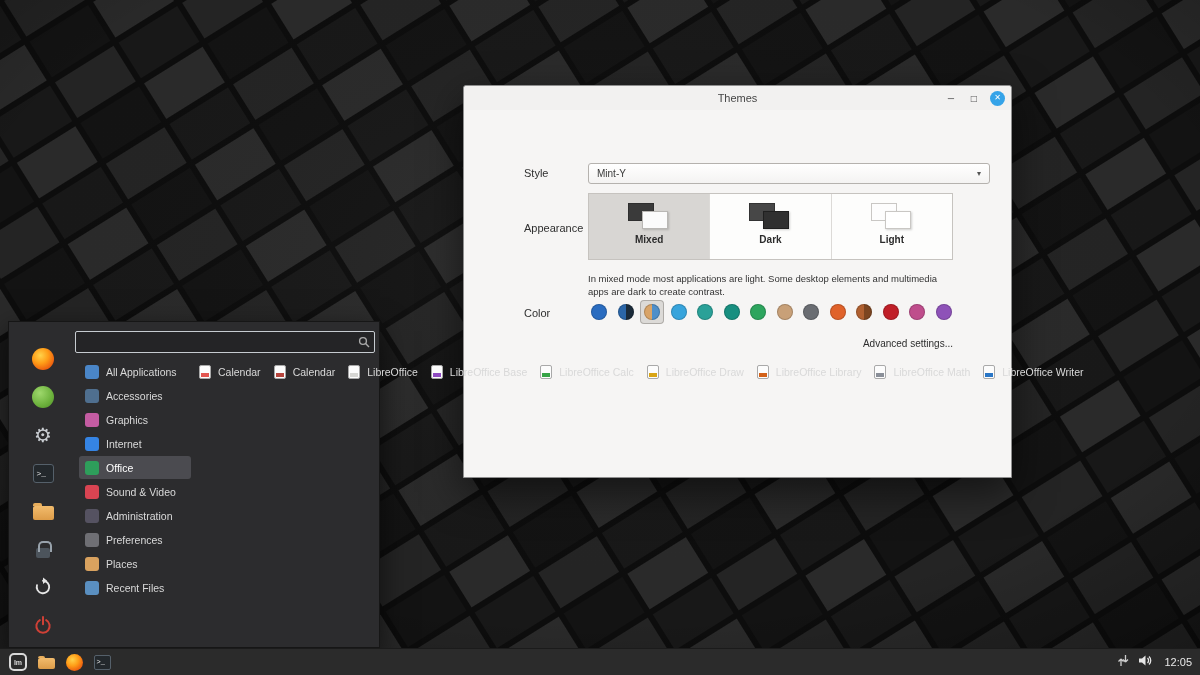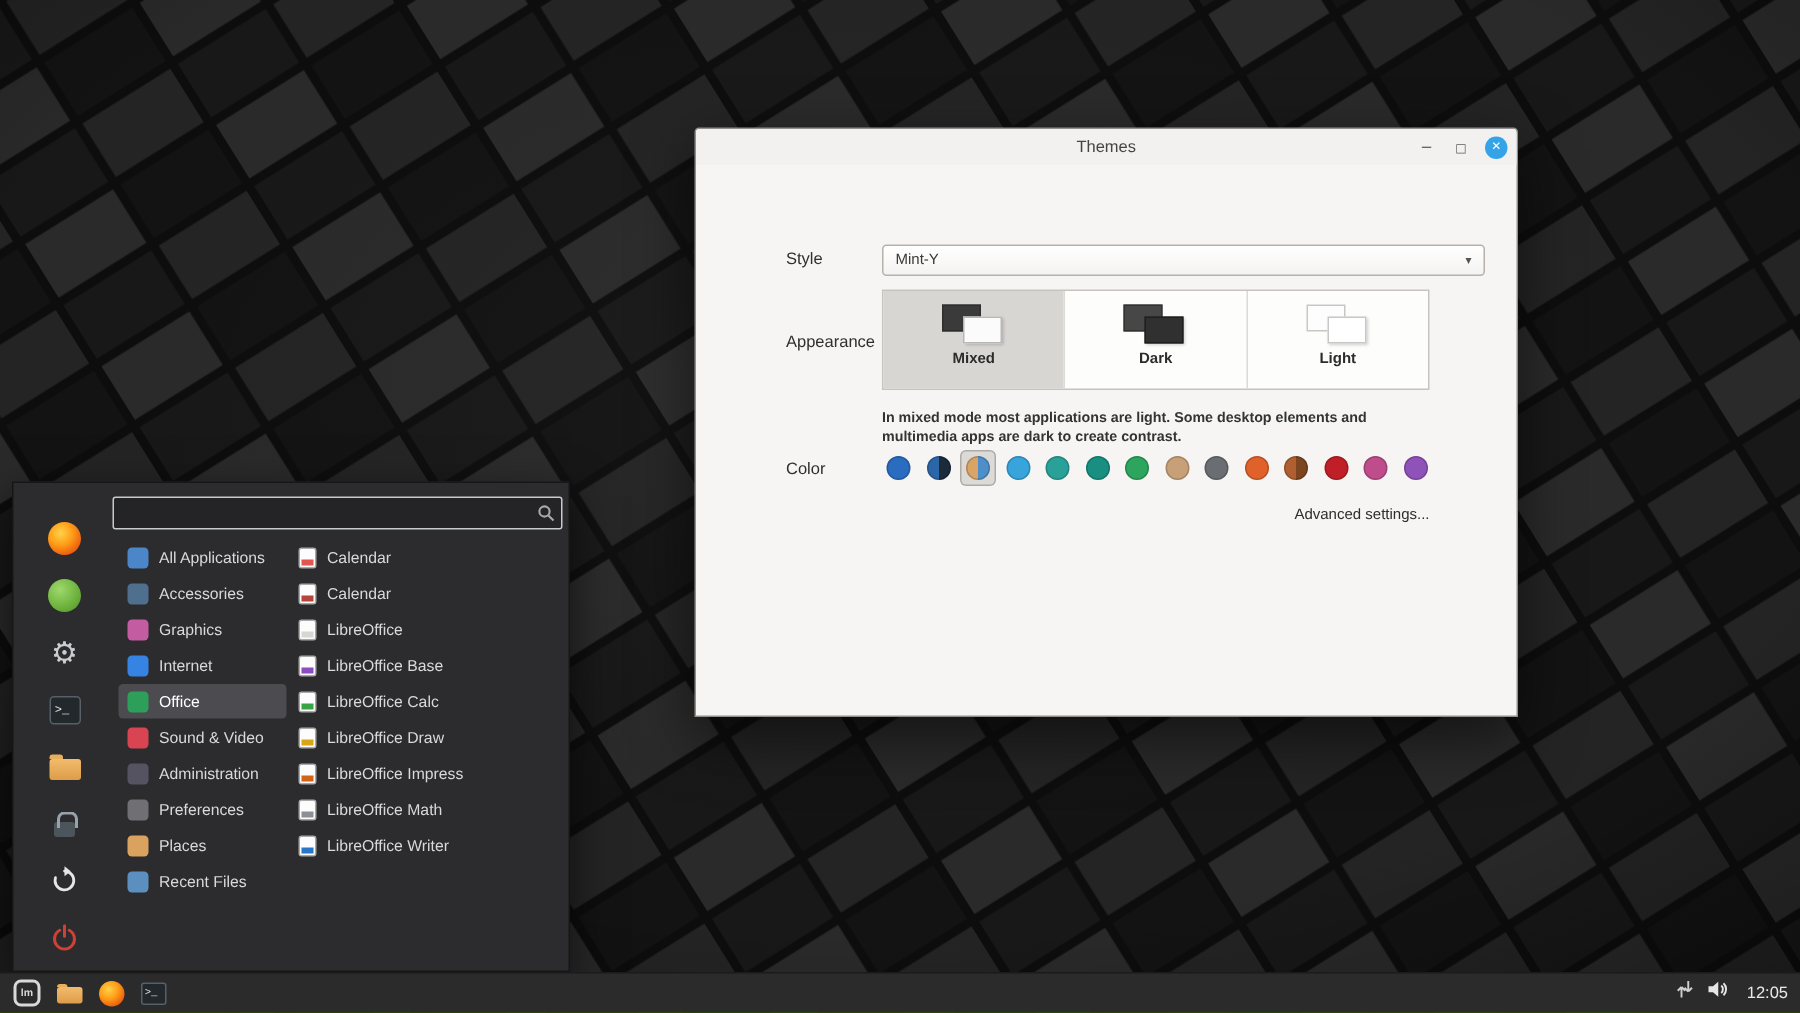--- a/index.html
+++ b/index.html
@@ -1,18 +1,18 @@
 <!DOCTYPE html>
 <html><head>
 <meta charset="utf-8">
 <style>
   * { margin:0; padding:0; box-sizing:border-box; }
   body { font-family:"Liberation Sans", sans-serif; background:#000; }
   .glyph { font-family:"DejaVu Sans", sans-serif; }
-  #desktop { position:relative; width:1200px; height:675px; overflow:hidden; background:#4d7c0f; }
+  #desktop { position:relative; width:1200px; height:675px; overflow:hidden; background:#a16207; }
   .wallpaper { position:absolute; left:0; top:0; }
 
   
   #themes-window { position:absolute; left:463px; top:85px; width:549px; height:393px;
     background:#f6f5f4; border:1px solid #8f8f8f; border-radius:3px 3px 0 0;
     box-shadow:0 14px 40px rgba(0,0,0,.55); }
   .titlebar { position:relative; height:24px; display:flex; align-items:center; justify-content:center;
     border-radius:3px 3px 0 0; background:#f2f1f0; }
   .titlebar-title { font-size:11px; color:#454545; }
   .win-controls { position:absolute; right:6px; top:0; height:24px; display:flex; align-items:center; gap:9px; }
@@ -39,21 +39,21 @@
   .appearance-cell + .appearance-cell { border-left:1px solid #dcdad7; }
   .appearance-cell.selected { background:#d8d6d3; }
   .opt-icon { position:relative; width:46px; height:29px; margin:9px auto 2px; }
   .opt-icon .back { position:absolute; left:2px; top:0; width:26px; height:18px;
     background:var(--back); border:1px solid var(--backb); }
   .opt-icon .front { position:absolute; left:16px; top:8px; width:26px; height:18px;
     background:var(--front); border:1px solid var(--frontb); box-shadow:1px 1px 2px rgba(0,0,0,.18); }
   .opt-label { font-size:10px; font-weight:bold; color:#2c2c2c; }
 
   #appearance-desc { position:absolute; left:124px; top:186px; width:372px;
-    font-size:9.5px; line-height:1.4; color:#333;font-weight:bold; }
+    font-size:9.5px; line-height:1.4; color:#333; }
 
   .swatch-row { position:absolute; left:124px; top:214px; width:367px; height:24px;
     display:flex; justify-content:space-between; align-items:center; }
   .swatch-slot { width:22px; height:22px; display:flex; align-items:center; justify-content:center;
     border-radius:3px; cursor:default; }
   .swatch-slot.selected { background:#dcdad7; box-shadow:0 0 0 1px #aeaba7; }
   .swatch { width:16px; height:16px; border-radius:50%;
     background:linear-gradient(90deg, var(--c1) 0 50%, var(--c2) 50% 100%);
     box-shadow:inset 0 0 0 1px rgba(0,0,0,.18); }
 
@@ -92,21 +92,21 @@
   .icon-folder-s { position:relative; width:17px; height:11px; border-radius:2px;
     background:linear-gradient(#f2bc6d,#dd9c48); margin-top:3px; }
   .icon-folder-s::before { content:""; position:absolute; left:0; top:-2px; width:7px; height:2px;
     border-radius:2px 2px 0 0; background:#e8ae5c; }
   .icon-lock { position:relative; width:14px; height:10px; background:#4c545c; border-radius:2px; margin-top:7px; }
   .icon-lock::before { content:""; position:absolute; left:2px; top:-7px; width:10px; height:9px;
     border:2px solid #98a2ab; border-bottom:none; border-radius:5px 5px 0 0; }
 
   .menu-lists { position:absolute; left:70px; top:38px; display:flex; }
   .cat-list { width:112px; display:flex; flex-direction:column; gap:1px; }
-  .app-list { width:126px; display:flex; flex-direction:column; gap:1px; margin-left:2px; }
+  .app-list { width:126px; display:flex; gap:1px; margin-left:2px; }
   .row { display:flex; align-items:center; gap:7px; height:23px; padding:0 6px; border-radius:3px;
     color:#d9d9d9; font-size:10.5px; white-space:nowrap; cursor:default; }
   .row.selected { background:#4b4b50; color:#fff; }
   .cat-icon { width:14px; height:14px; border-radius:3px; background:var(--c); flex:0 0 auto; }
   .app-doc { position:relative; width:12px; height:14px; background:#fcfcfc; border:1px solid #a9a9a9;
     border-radius:2px; flex:0 0 auto; }
   .app-doc::after { content:""; position:absolute; left:1px; right:1px; bottom:1px; height:4px; background:var(--c); }
 
   
   #panel { position:absolute; left:0; right:0; bottom:0; height:27px; background:#2b2b2b;
@@ -375,21 +375,21 @@
             <span>LibreOffice Calc</span>
           </div>
 
           <div class="row">
             <span class="app-doc" style="--c: #d9a514;"></span>
             <span>LibreOffice Draw</span>
           </div>
 
           <div class="row">
             <span class="app-doc" style="--c: #d36118;"></span>
-            <span>LibreOffice Impress</span>
+            <span>LibreOffice Library</span>
           </div>
 
           <div class="row">
             <span class="app-doc" style="--c: #8a8f98;"></span>
             <span>LibreOffice Math</span>
           </div>
 
           <div class="row">
             <span class="app-doc" style="--c: #2a76c6;"></span>
             <span>LibreOffice Writer</span>

